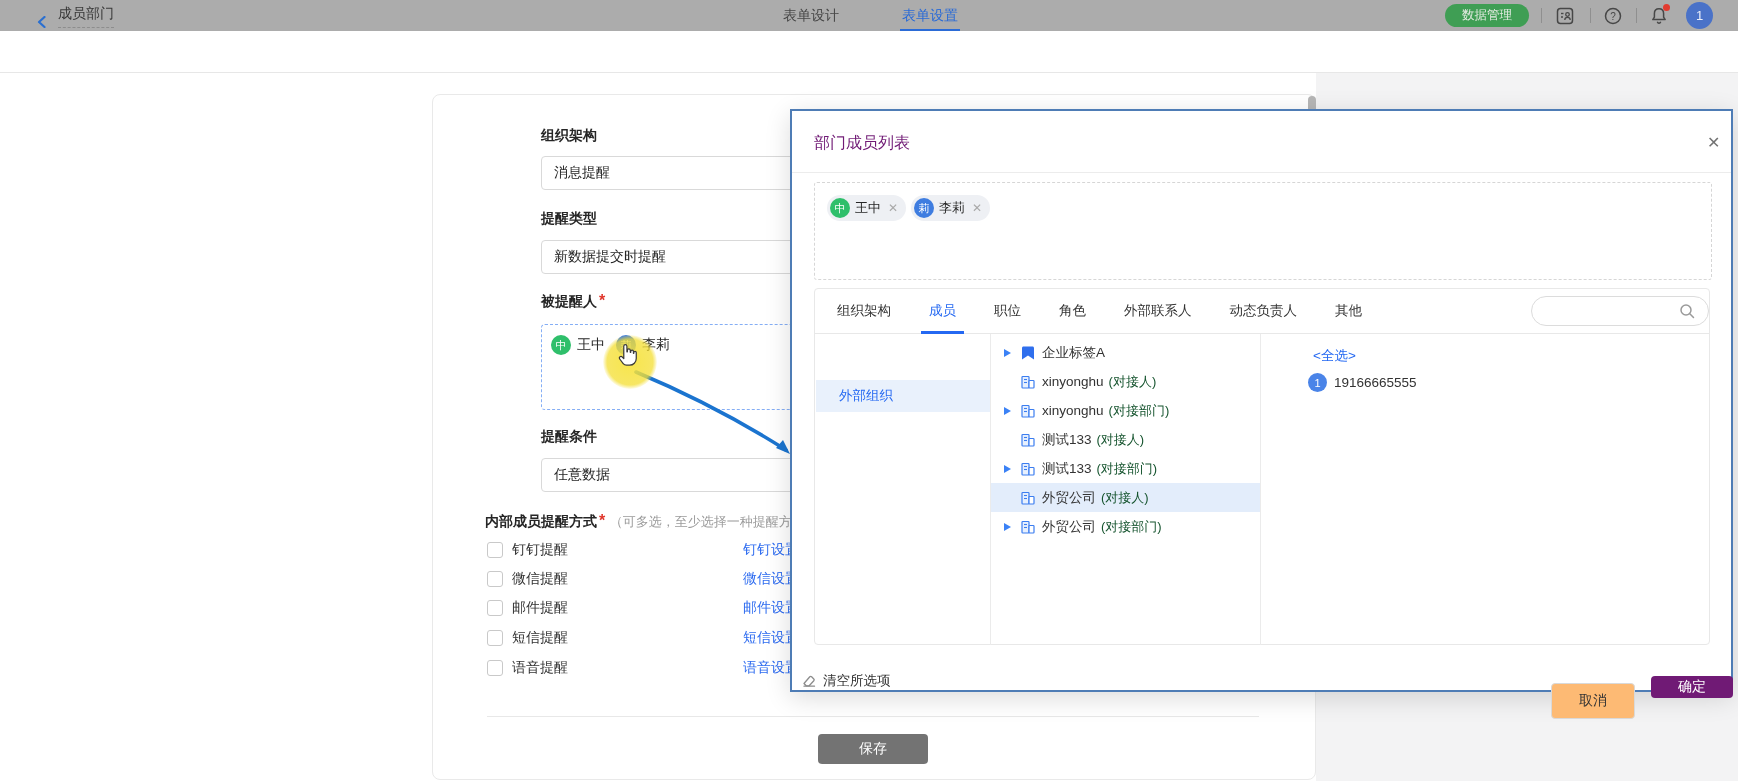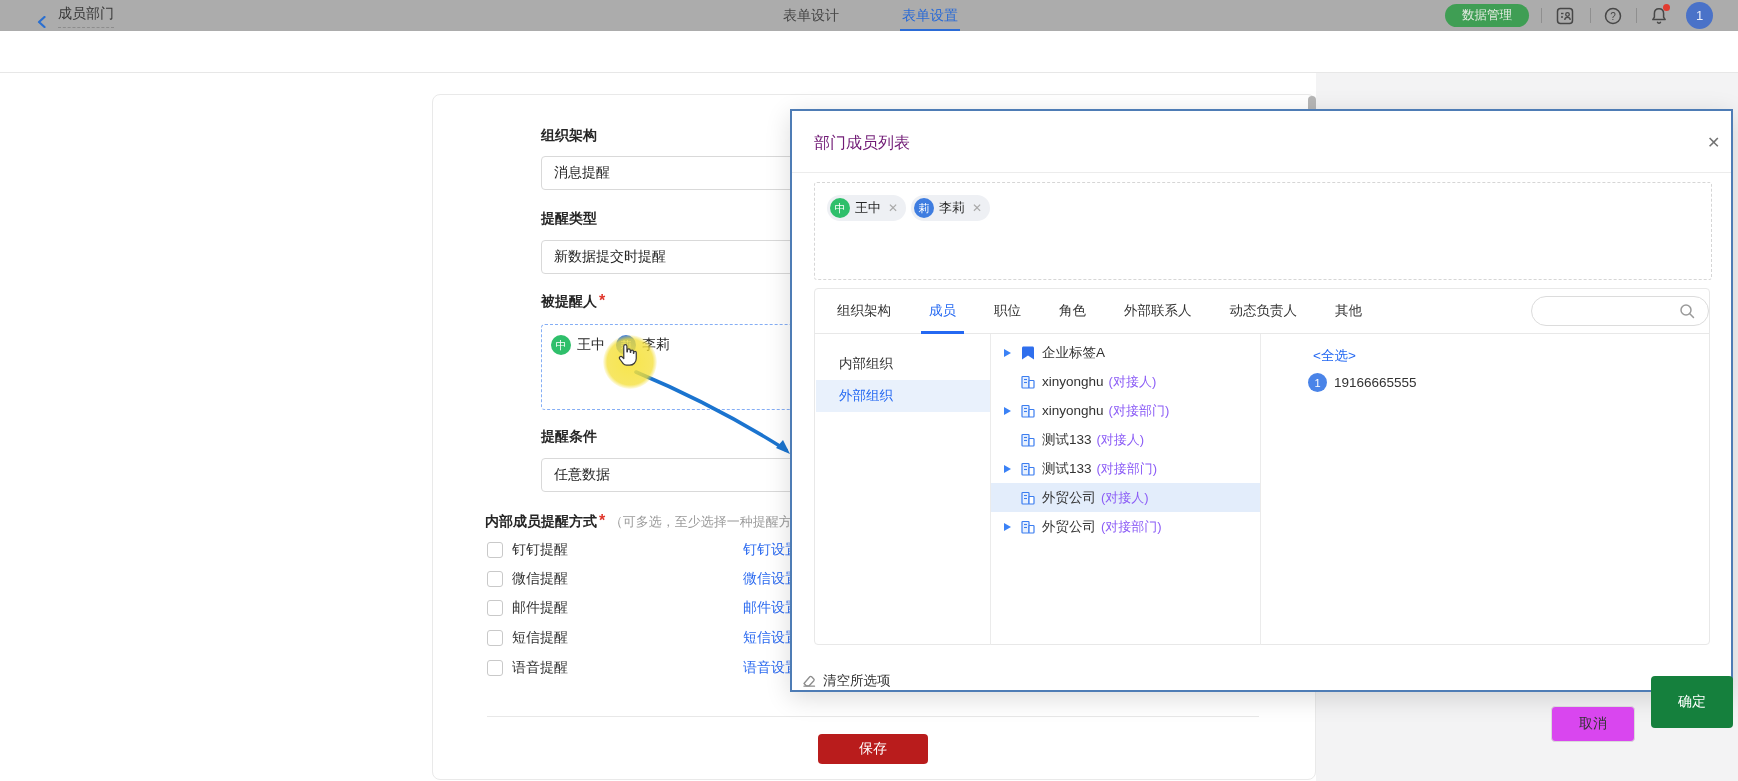--- a/index.html
+++ b/index.html
@@ -47,21 +47,21 @@
     color:#fff;font-size:11px;flex:0 0 auto;}
   .tag-name{font-size:14px;color:#262626;}
 
   .note-gray{font-size:13px;color:#9b9b9b;font-weight:400;}
   .chk-row{left:487px;height:20px;display:flex;align-items:center;width:320px;}
   .cb{width:16px;height:16px;border:1px solid #c9c9c9;border-radius:3px;background:#fff;box-sizing:border-box;flex:0 0 auto;}
   .cb-label{font-size:14px;color:#333;margin-left:9px;}
   .chk-link{position:absolute;left:256px;font-size:14px;color:#2e6cf0;white-space:nowrap;}
 
   .card-divider{left:487px;top:716px;width:772px;height:1px;background:#e8e8e8;}
-  .save-btn{left:818px;top:734px;width:110px;height:30px;background:#b91c1c;border-radius:4px;
+  .save-btn{left:818px;top:734px;width:110px;height:30px;background:#737373;border-radius:4px;
     display:flex;align-items:center;justify-content:center;color:#fff;font-size:14px;cursor:pointer;}
 
   
   .halo{left:603px;top:335px;width:54px;height:54px;border-radius:50%;z-index:5;
     background:radial-gradient(circle,rgba(247,228,66,.95) 0%,rgba(244,222,48,.75) 60%,rgba(244,222,48,0) 72%);}
   .arrow-svg{left:600px;top:330px;z-index:4;}
   .hand-svg{left:615px;top:341px;z-index:6;}
 
   
   .modal{left:790px;top:109px;width:943px;height:583px;background:#fff;border:2px solid #4e7cb5;
@@ -90,34 +90,34 @@
     box-sizing:border-box;font-size:13.5px;color:#333;cursor:pointer;}
   .org-row.active{background:#e9f1fc;color:#2468f2;}
 
   .tree-col{left:176px;top:45px;width:270px;height:311px;border-right:1px solid #ebebeb;box-sizing:border-box;}
   .tree-row{position:absolute;left:0;width:269px;height:29px;display:flex;align-items:center;cursor:pointer;}
   .tree-row.selected{background:#e3edfb;}
   .tree-arrow{width:0;height:0;border-left:7px solid #3b82f6;border-top:4.5px solid transparent;
     border-bottom:4.5px solid transparent;position:absolute;left:13px;}
   .tree-ico{position:absolute;left:29px;width:16px;height:16px;}
   .tree-name{margin-left:51px;font-size:13.5px;color:#333;white-space:nowrap;}
-  .tree-suffix{font-size:13px;color:#8b5cf6;margin-left:5px;white-space:nowrap;}
+  .tree-suffix{font-size:13px;color:#14532d;margin-left:5px;white-space:nowrap;}
 
   .right-col{left:446px;top:45px;width:448px;height:311px;}
   .select-all{position:absolute;left:52px;top:13px;font-size:13.5px;color:#2468f2;cursor:pointer;}
   .member-row{position:absolute;left:47px;top:39px;display:flex;align-items:center;gap:7px;}
   .member-av{width:19px;height:19px;border-radius:50%;background:#4a84e8;color:#fff;font-size:11px;
     display:flex;align-items:center;justify-content:center;}
   .member-label{font-size:13.5px;color:#333;}
 
   .clear-wrap{left:9px;top:561px;display:flex;align-items:center;gap:6px;cursor:pointer;}
   .clear-label{font-size:13.5px;color:#333;}
-  .btn-cancel{left:759px;top:595px;width:82px;height:34px;border:1px solid #d9d9d9;border-radius:4px;background:#d946ef;
+  .btn-cancel{left:759px;top:572px;width:82px;height:34px;border:1px solid #d9d9d9;border-radius:4px;background:#fdba74;
     display:flex;align-items:center;justify-content:center;font-size:14px;color:#333;cursor:pointer;z-index:12;}
-  .btn-ok{left:859px;top:565px;width:82px;height:52px;border-radius:4px;background:#15803d;
+  .btn-ok{left:859px;top:565px;width:82px;height:22px;border-radius:4px;background:#701a75;
     display:flex;align-items:center;justify-content:center;font-size:14px;color:#fff;cursor:pointer;z-index:12;}
 </style>
 </head>
 <body>
 
 <div class="abs topbar">
   <div class="abs back-wrap" style="left:36px;top:5px;">
     <svg class="back-chevron" viewBox="0 0 12 12">
         <polyline points="8.5,1 3,6 8.5,11" fill="none" stroke="#2a6fd0" stroke-width="2.2" stroke-linecap="round" stroke-linejoin="round"></polyline>
       </svg>
@@ -265,23 +265,20 @@
       <span class="m-tab">其他</span>
     </div>
     <div class="abs search-pill">
       <svg style="position:absolute;right:12px;top:6px;" width="17" height="17" viewBox="0 0 17 17">
         <circle cx="7" cy="7" r="5" fill="none" stroke="#9a9a9a" stroke-width="1.5"></circle>
         <line x1="10.8" y1="10.8" x2="14.5" y2="14.5" stroke="#9a9a9a" stroke-width="1.5" stroke-linecap="round"></line>
       </svg>
     </div>
 
     <div class="abs org-col">
-      <div class="org-row" style="top:14px;">
-          <span>内部组织</span>
-        </div>
       <div class="org-row active" style="top:46px;">
           <span>外部组织</span>
         </div>
     </div>
 
     <div class="abs tree-col">
       <div class="tree-row" style="top:4px;">
         <span class="tree-arrow"></span>
         <svg class="tree-ico" viewBox="0 0 16 16">
             <path d="M3.5 1.5 h9 c.9 0 1.5.7 1.5 1.5 v11.5 l-6-3.9 -6 3.9 V3 c0-.8.6-1.5 1.5-1.5 z" fill="#2f6fed"></path>

